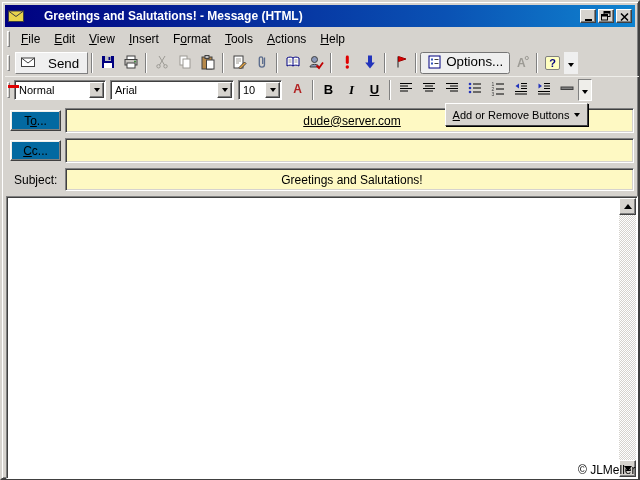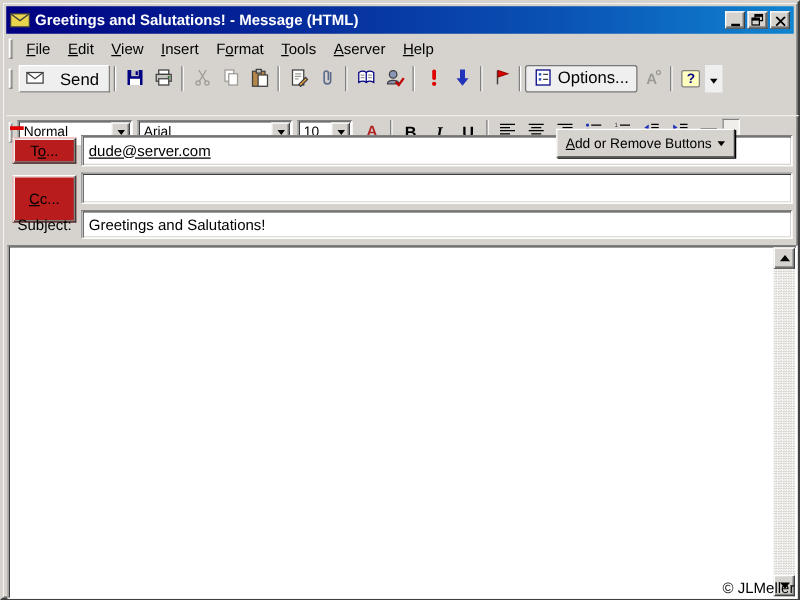--- a/index.html
+++ b/index.html
@@ -7,32 +7,32 @@
   *{box-sizing:border-box;}
   .window{position:relative;width:640px;height:480px;background:#d6d3ce;
     border:2px solid;border-color:#d6d3ce #404040 #404040 #d6d3ce;
     box-shadow:inset 1px 1px 0 #fff, inset -1px -1px 0 #808080;}
 
   
   .titlebar{position:absolute;left:3px;top:3px;width:630px;height:22px;
     background:linear-gradient(90deg,#000080 0%,#0a52b4 70%,#1084d0 100%);
     display:flex;align-items:center;padding:0 3px;}
   .title-icon{width:16px;height:16px;display:flex;align-items:center;flex:0 0 auto;}
-  .title-text{color:#fff;font-weight:bold;font-size:12px;margin-left:4px;flex:1;
+  .title-text{color:#fff;font-weight:bold;font-size:12px;margin-left:20px;flex:1;
     white-space:nowrap;overflow:hidden;}
   .winbtn{width:16px;height:14px;background:#d6d3ce;border:1px solid;
     border-color:#fff #404040 #404040 #fff;box-shadow:inset -1px -1px 0 #808080;
     margin-left:2px;display:flex;align-items:center;justify-content:center;padding:0;flex:0 0 auto;}
   .minbar{width:7px;height:2px;background:#000;margin-top:7px;}
 
   
   .bar{position:absolute;left:3px;width:634px;display:flex;align-items:center;}
   .menubar{top:26px;height:22px;}
   .tb1{top:48px;height:26px;}
-  .tb2{top:74px;height:26px;border-top:1px solid #efeeea;margin-top:16px;}
+  .tb2{top:74px;height:26px;border-top:1px solid #efeeea;}
   .grip{width:3px;height:16px;margin:0 4px 0 2px;border:1px solid;
     border-color:#fff #808080 #808080 #fff;flex:0 0 auto;}
   .menu-item{padding:3px 7px;white-space:nowrap;cursor:default;}
   .ul{text-decoration:underline;}
   .tsep{width:0;height:20px;border-left:1px solid #808080;border-right:1px solid #fff;
     margin:0 3px;flex:0 0 auto;}
   .tbtn{height:22px;min-width:23px;display:flex;align-items:center;justify-content:center;
     background:transparent;border:1px solid transparent;padding:0;flex:0 0 auto;}
   .send-btn{display:flex;align-items:center;gap:12px;height:22px;padding:0 8px 0 4px;
     border:1px solid;border-color:#fff #808080 #808080 #fff;margin-left:1px;flex:0 0 auto;}
@@ -53,24 +53,24 @@
 
   .fmt-letter{font-weight:bold;font-size:13px;}
   .font-color-a{display:flex;flex-direction:column;align-items:center;line-height:11px;}
   .font-color-a .a{color:#b22222;font-weight:bold;font-size:12px;}
   .font-color-a .bar{width:11px;height:3px;background:#e00000;margin-top:1px;}
   .help-bubble{width:15px;height:14px;background:#ffffc0;border:1px solid #808080;
     color:#000080;font-weight:bold;font-size:11px;display:flex;align-items:center;
     justify-content:center;border-radius:2px;}
 
   
-  .field{position:absolute;background:#ffffff;border:1px solid;border-color:#808080 #fff #fff #808080;
+  .field{position:absolute;background:#fef9c3;border:1px solid;border-color:#808080 #fff #fff #808080;
     box-shadow:inset 1px 1px 0 #404040, inset -1px -1px 0 #d6d3ce;
-    display:flex;align-items:center;padding-left:5px;font-size:12px;}
-  .btn3d{position:absolute;background:#b91c1c;border:1px solid;
+    display:flex;align-items:center;padding-left:5px;font-size:12px;justify-content:center;}
+  .btn3d{position:absolute;background:#0369a1;border:1px solid;
     border-color:#fff #404040 #404040 #fff;box-shadow:inset -1px -1px 0 #808080, inset 1px 1px 0 #efeeea;
     display:flex;align-items:center;justify-content:center;font-size:12px;padding:0;}
   .addr{text-decoration:underline;}
   .subj-label{position:absolute;left:12px;top:171px;font-size:12px;}
 
   
   .popup{position:absolute;left:443px;top:101px;width:143px;height:23px;background:#d6d3ce;
     border:1px solid;border-color:#fff #404040 #404040 #fff;
     box-shadow:1px 1px 0 #000;display:flex;align-items:center;justify-content:center;
     gap:5px;font-size:11px;z-index:30;}
@@ -129,21 +129,21 @@
   </div>
 
   <div class="bar menubar">
     <span class="grip"></span>
     <span class="menu-item"><span></span><span class="ul">F</span><span>ile</span></span>
     <span class="menu-item"><span></span><span class="ul">E</span><span>dit</span></span>
     <span class="menu-item"><span></span><span class="ul">V</span><span>iew</span></span>
     <span class="menu-item"><span></span><span class="ul">I</span><span>nsert</span></span>
     <span class="menu-item"><span>F</span><span class="ul">o</span><span>rmat</span></span>
     <span class="menu-item"><span></span><span class="ul">T</span><span>ools</span></span>
-    <span class="menu-item"><span></span><span class="ul">A</span><span>server</span></span>
+    <span class="menu-item"><span></span><span class="ul">A</span><span>ctions</span></span>
     <span class="menu-item"><span></span><span class="ul">H</span><span>elp</span></span>
   </div>
 
   <div class="bar tb1">
     <span class="grip"></span>
 
     <button class="send-btn">
       <span>
         <svg width="16" height="16" viewBox="0 0 16 16">
           <rect x="1.5" y="4" width="13" height="8.5" fill="#fff" stroke="#404040"></rect>
@@ -434,21 +434,21 @@
   <div class="field" style="left:63px;top:106px;width:569px;height:25px;">
     <span class="addr">dude@server.com</span>
   </div>
   <button class="btn3d" style="left:8px;top:108px;width:51px;height:21px;">
     <span><span>T</span><span class="ul">o</span><span>...</span></span>
   </button>
 
   <div class="field" style="left:63px;top:136px;width:569px;height:25px;">
     <span></span>
   </div>
-  <button class="btn3d" style="left:8px;top:138px;width:51px;height:38px;">
+  <button class="btn3d" style="left:8px;top:138px;width:51px;height:21px;">
     <span><span></span><span class="ul">C</span><span>c...</span></span>
   </button>
 
   <span class="subj-label">Subject:</span>
   <div class="field" style="left:63px;top:166px;width:569px;height:23px;">
     <span>Greetings and Salutations!</span>
   </div>
 
   <div class="body-area">
     <div class="scrollbar">

